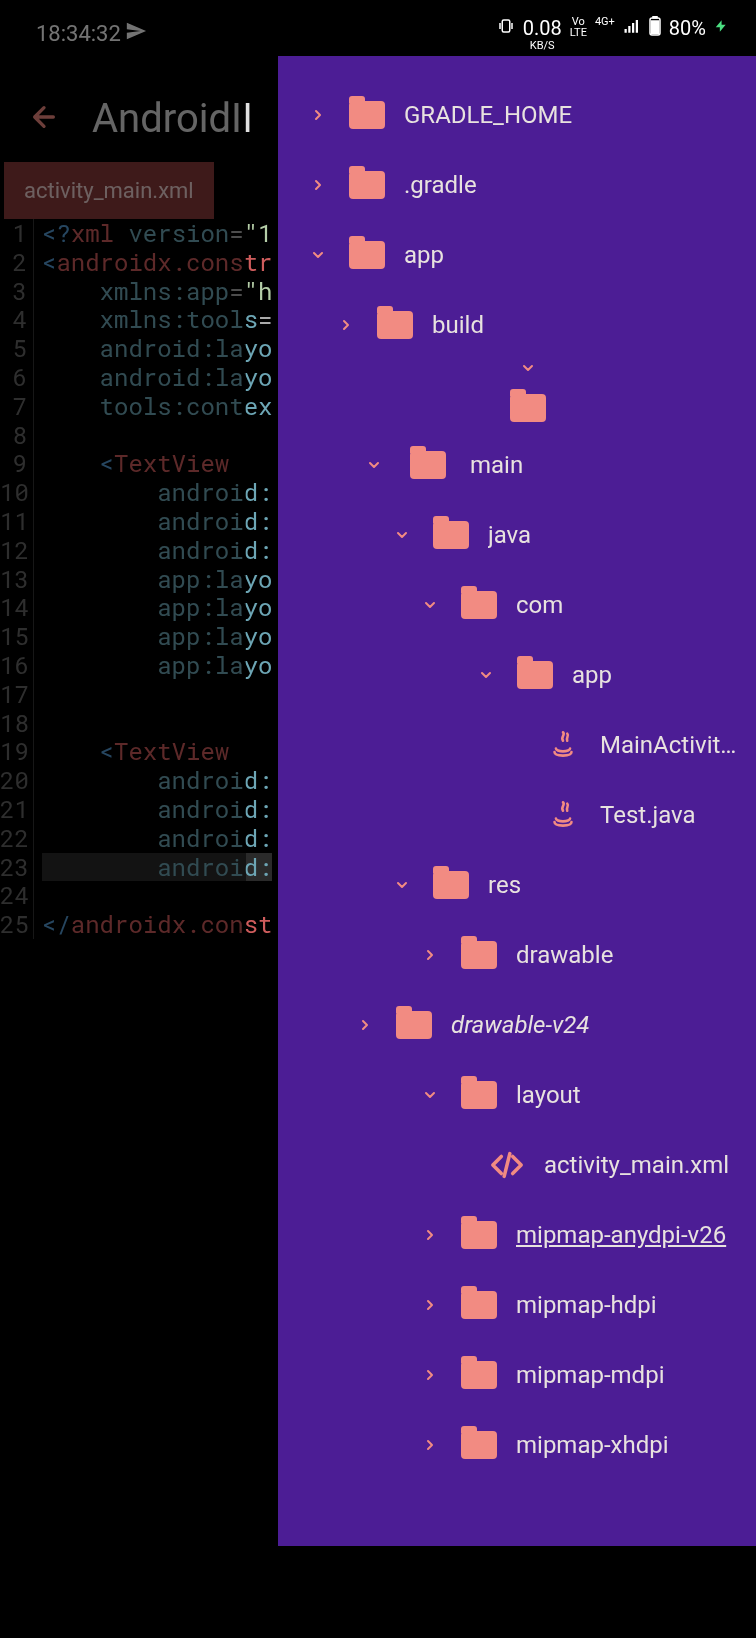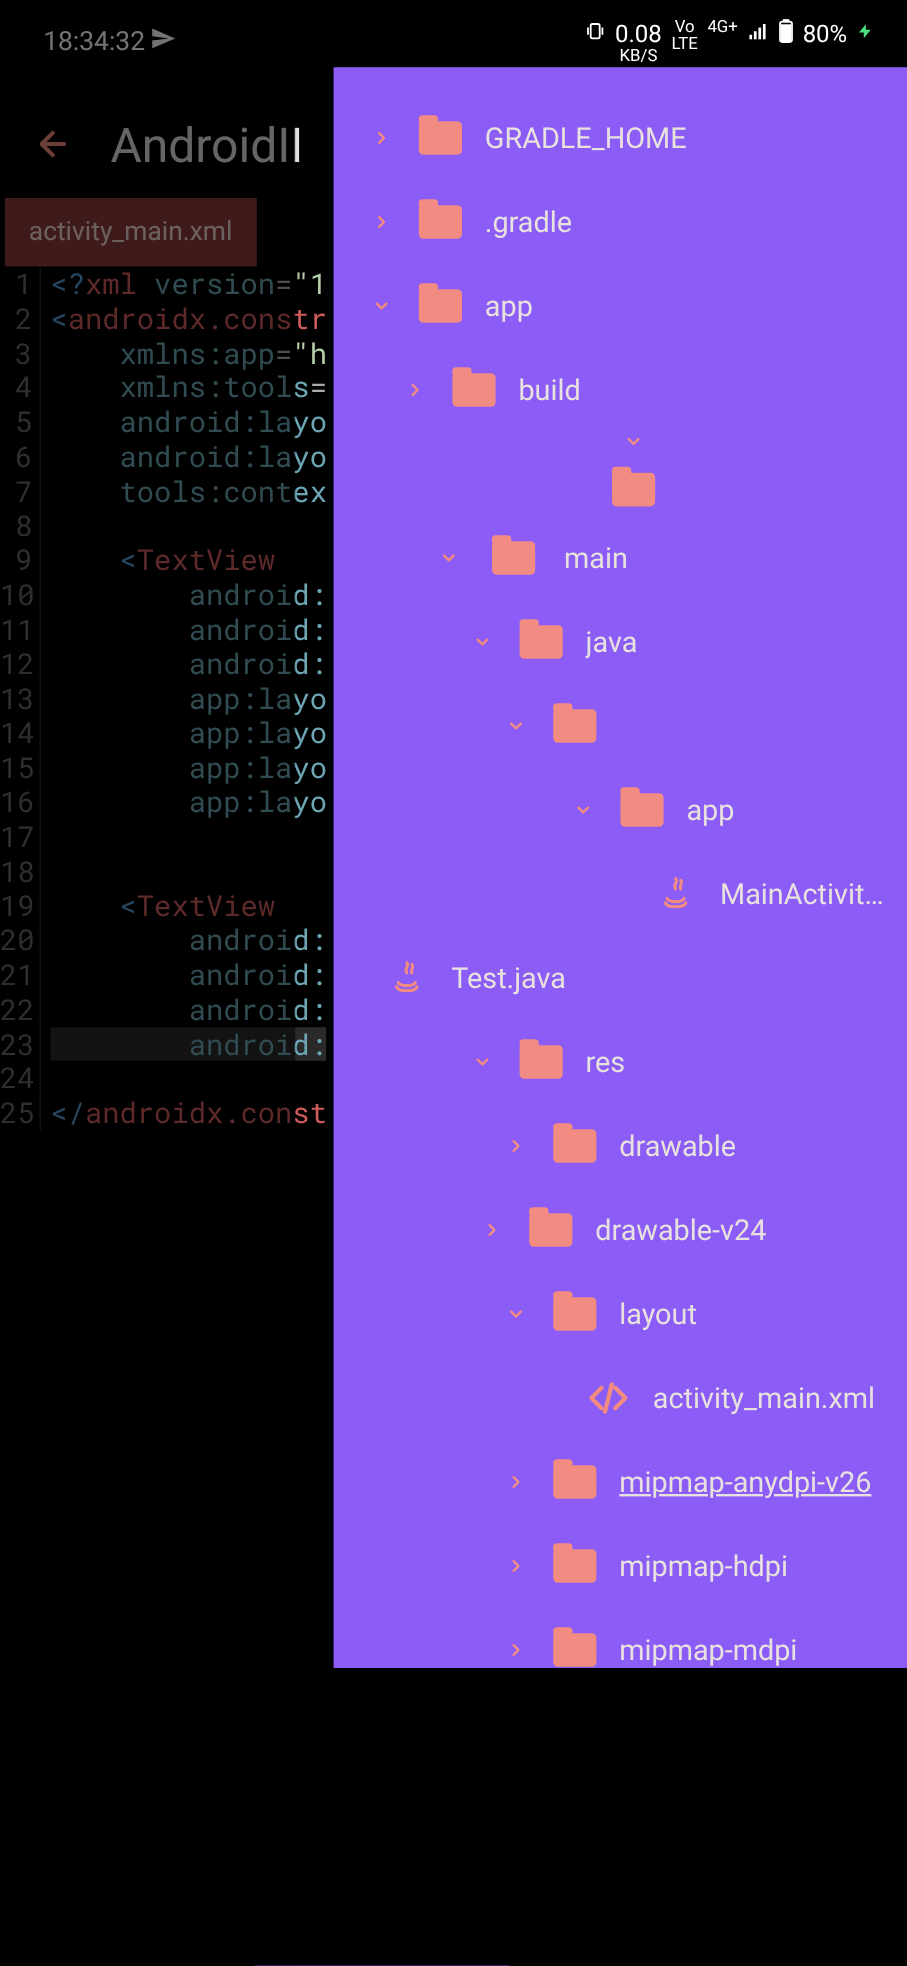--- a/index.html
+++ b/index.html
@@ -15,21 +15,21 @@
 .status-bar {
   display: flex;
   justify-content: space-between;
   align-items: center;
   padding: 16px 28px 8px 36px;
   font-size: 22px;
   color: #fff;
 }
 .status-left { display: flex; align-items: center; gap: 4px; }
 .status-right { display: flex; gap: 8px; font-size: 20px; }
-.status-right .small { font-size: 14px; line-height: 1; }
+.status-right .small { font-size: 11px; line-height: 1; }
 .status-right .stack { display: flex; flex-direction: column; align-items: center; }
 
 
 .app-bar {
   display: flex;
   align-items: center;
   gap: 32px;
   padding: 36px 20px 20px 28px;
   color: #f28b82;
 }
@@ -74,22 +74,22 @@
   background: rgba(0,0,0,0.55);
   pointer-events: none;
 }
 
 
 .drawer {
   position: absolute;
   top: 56px;
   right: 0;
   width: 478px;
-  height: 1334px;
-  background: #8b5cf6;
+  height: 1490px;
+  background: #4c1d95;
   color: #e8e2df;
   overflow: hidden;
   padding-top: 24px;
 }
 .tree-item {
   display: flex;
   align-items: center;
   height: 70px;
   gap: 18px;
   padding-right: 12px;
@@ -327,20 +327,21 @@
     </div>
     <div class="tree-item" style="padding-left: 140px;">
       <span class="chev">
         <svg width="16" height="16" viewBox="0 0 24 24" fill="none" stroke="#f28b82" stroke-width="3" stroke-linecap="round" stroke-linejoin="round" style="transform:rotate(90deg)">
           <polyline points="9 18 15 12 9 6"></polyline>
         </svg>
       </span>
       <span class="icon">
         <div class="folder-shape"></div>
       </span>
+      <span class="tree-label">com</span>
     </div>
     <div class="tree-item" style="padding-left: 196px;">
       <span class="chev">
         <svg width="16" height="16" viewBox="0 0 24 24" fill="none" stroke="#f28b82" stroke-width="3" stroke-linecap="round" stroke-linejoin="round" style="transform:rotate(90deg)">
           <polyline points="9 18 15 12 9 6"></polyline>
         </svg>
       </span>
       <span class="icon">
         <div class="folder-shape"></div>
       </span>
@@ -351,21 +352,21 @@
       <span class="icon">
         <svg width="34" height="34" viewBox="0 0 24 24" fill="none" stroke="#f28b82" stroke-width="1.8" stroke-linecap="round">
           <path d="M6 17c0 1.5 2.5 2.5 6 2.5s6-1 6-2.5"></path>
           <path d="M7 14.5c0 1 2.2 2 5 2s5-1 5-2"></path>
           <path d="M12 3c2 2-2 3 0 6"></path>
           <path d="M15 4c1.5 1.5-1 2.5 0 5"></path>
         </svg>
       </span>
       <span class="tree-label">MainActivity.java</span>
     </div>
-    <div class="tree-item" style="">
+    <div class="tree-item" style="padding-left: 224px;">
       <span class="chev"></span>
       <span class="icon">
         <svg width="34" height="34" viewBox="0 0 24 24" fill="none" stroke="#f28b82" stroke-width="1.8" stroke-linecap="round">
           <path d="M6 17c0 1.5 2.5 2.5 6 2.5s6-1 6-2.5"></path>
           <path d="M7 14.5c0 1 2.2 2 5 2s5-1 5-2"></path>
           <path d="M12 3c2 2-2 3 0 6"></path>
           <path d="M15 4c1.5 1.5-1 2.5 0 5"></path>
         </svg>
       </span>
       <span class="tree-label">Test.java</span>
@@ -385,21 +386,21 @@
       <span class="chev">
         <svg width="16" height="16" viewBox="0 0 24 24" fill="none" stroke="#f28b82" stroke-width="3" stroke-linecap="round" stroke-linejoin="round" style="transform:rotate(0deg)">
           <polyline points="9 18 15 12 9 6"></polyline>
         </svg>
       </span>
       <span class="icon">
         <div class="folder-shape"></div>
       </span>
       <span class="tree-label">drawable</span>
     </div>
-    <div class="tree-item" style="padding-left: 120px;">
+    <div class="tree-item" style="padding-left: 75px; font-style: italic;">
       <span class="chev">
         <svg width="16" height="16" viewBox="0 0 24 24" fill="none" stroke="#f28b82" stroke-width="3" stroke-linecap="round" stroke-linejoin="round" style="transform:rotate(0deg)">
           <polyline points="9 18 15 12 9 6"></polyline>
         </svg>
       </span>
       <span class="icon">
         <div class="folder-shape"></div>
       </span>
       <span class="tree-label">drawable-v24</span>
     </div>

